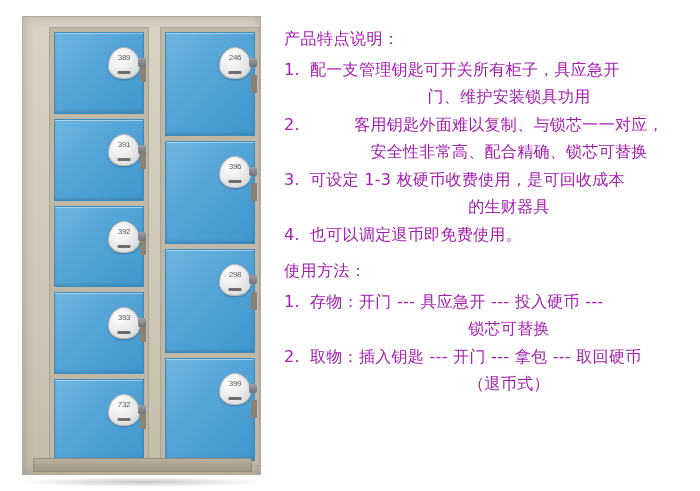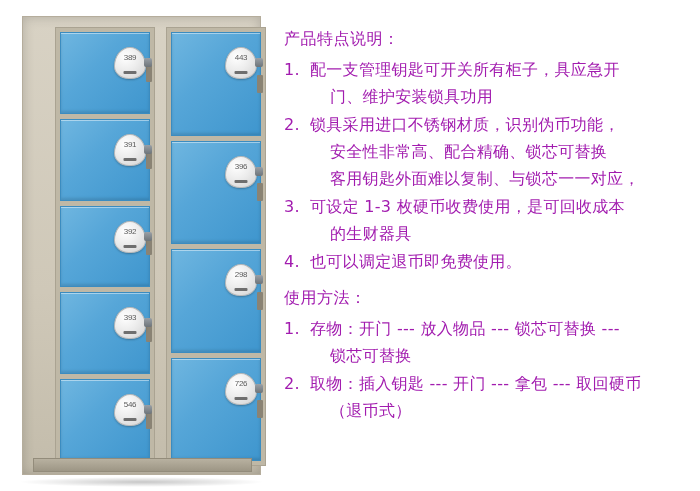--- a/index.html
+++ b/index.html
@@ -34,21 +34,21 @@
     top: 8px;
     width: 239px;
     height: 459px;
     background: linear-gradient(180deg, #d8d2c4 0%, #cfc8b8 60%, #c3bcab 100%);
     border: 1px solid #b5ad9c;
     box-sizing: border-box;
     box-shadow: inset 0 0 12px rgba(0,0,0,0.18);
   }
   .cabinet {
     position: absolute;
-    left: 32px;
+    left: 26px;
     top: 10px;
     width: 211px;
     height: 439px;
     display: flex;
     gap: 11px;
   }
   .column {
     position: relative;
     flex: 1;
     display: flex;
@@ -169,20 +169,21 @@
     position: absolute;
     left: 0;
     top: 0;
     width: 22px;
     font-size: 16px;
     text-align: left;
   }
   .cont {
     display: block;
     padding-left: 20px;
+    text-align: center;
   }
   .block-gap { height: 4px; }
 </style>
 </head>
 <body>
 
 <div id="page">
 
   <div id="photo">
     <div class="photo-frame">
@@ -217,32 +218,32 @@
             <div class="hinge"></div>
             <div class="lock">
               <div class="num">393</div>
               <div class="slot"></div>
               <div class="knob"></div>
             </div>
           </div>
           <div class="door">
             <div class="hinge"></div>
             <div class="lock">
-              <div class="num">546</div>
+              <div class="num">732</div>
               <div class="slot"></div>
               <div class="knob"></div>
             </div>
           </div>
         </div>
 
         <div class="column">
           <div class="door">
             <div class="hinge"></div>
             <div class="lock">
-              <div class="num">443</div>
+              <div class="num">246</div>
               <div class="slot"></div>
               <div class="knob"></div>
             </div>
           </div>
           <div class="door">
             <div class="hinge"></div>
             <div class="lock">
               <div class="num">396</div>
               <div class="slot"></div>
               <div class="knob"></div>
@@ -252,21 +253,21 @@
             <div class="hinge"></div>
             <div class="lock">
               <div class="num">298</div>
               <div class="slot"></div>
               <div class="knob"></div>
             </div>
           </div>
           <div class="door">
             <div class="hinge"></div>
             <div class="lock">
-              <div class="num">726</div>
+              <div class="num">399</div>
               <div class="slot"></div>
               <div class="knob"></div>
             </div>
           </div>
         </div>
 
       </div>
       <div class="base"></div>
     </div>
     <div class="floor-shadow"></div>
@@ -277,43 +278,42 @@
     <p class="heading">产品特点说明：</p>
 
     <ol class="list">
       <li>
         <span class="marker">1.</span>
         <span>配一支管理钥匙可开关所有柜子，具应急开</span>
         <span class="cont">门、维护安装锁具功用</span>
       </li>
       <li>
         <span class="marker">2.</span>
-        <span>锁具采用进口不锈钢材质，识别伪币功能，</span>
+        <span class="cont">客用钥匙外面难以复制、与锁芯一一对应，</span>
         <span class="cont">安全性非常高、配合精确、锁芯可替换</span>
-        <span class="cont">客用钥匙外面难以复制、与锁芯一一对应，</span>
       </li>
       <li>
         <span class="marker">3.</span>
         <span>可设定 1-3 枚硬币收费使用，是可回收成本</span>
         <span class="cont">的生财器具</span>
       </li>
       <li>
         <span class="marker">4.</span>
         <span>也可以调定退币即免费使用。</span>
       </li>
     </ol>
 
     <div class="block-gap"></div>
 
     <p class="heading">使用方法：</p>
 
     <ol class="list">
       <li>
         <span class="marker">1.</span>
-        <span>存物：开门 --- 放入物品 --- 锁芯可替换 ---</span>
+        <span>存物：开门 --- 具应急开 --- 投入硬币 ---</span>
         <span class="cont">锁芯可替换</span>
       </li>
       <li>
         <span class="marker">2.</span>
         <span>取物：插入钥匙 --- 开门 --- 拿包 --- 取回硬币</span>
         <span class="cont">（退币式）</span>
       </li>
     </ol>
 
   </div>

